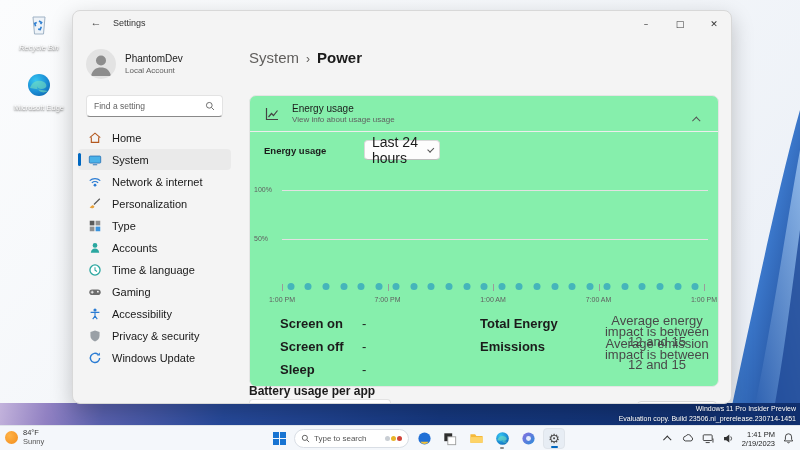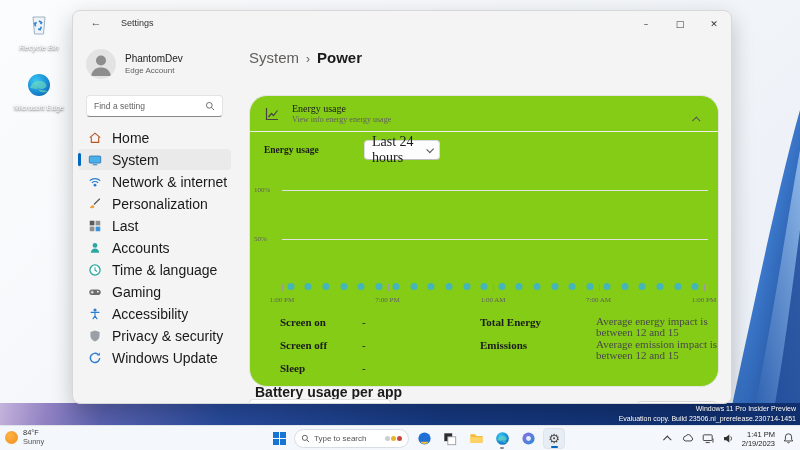--- a/index.html
+++ b/index.html
@@ -16,52 +16,52 @@
   
   .desk-icon { width:58px; text-align:center; cursor:pointer; }
   .desk-icon .lbl { font-size:7.5px; color:#fff; text-shadow:0 1px 2px rgba(0,0,0,.7); margin-top:2px; line-height:8.5px; }
   #recycle { left:10px; top:12px;font-style:italic; } #edge-desk { left:10px; top:72px; }
 
   
   #win { left:72px; top:10px; width:660px; height:394px; background:#f4f4f4;
          border-radius:8px; border:1px solid #d8d8d8; box-shadow:0 8px 22px rgba(0,0,0,.22); overflow:hidden; }
   #titlebar { left:0; top:0; width:100%; height:26px; }
   #back-btn { left:14px; top:5px; width:18px; height:16px; font-size:11px; color:#444; text-align:center; cursor:pointer; }
-  #win-title { left:40px; top:7px; font-size:9px; color:#333;margin-left:8px; }
+  #win-title { left:40px; top:7px; font-size:9px; color:#333; }
   #win-controls { right:0; top:0; height:26px; display:flex; }
   #win-controls span { width:34px; height:26px; display:flex; align-items:center; justify-content:center;
                        font-size:9px; color:#333; font-family:"DejaVu Sans",sans-serif; cursor:pointer; }
 
   
   #sidebar { left:0; top:26px; width:163px; bottom:0; }
   #avatar { left:13px; top:12px; width:30px; height:30px; border-radius:50%; background:#e3e3e3; overflow:hidden; }
   #user-name { left:52px; top:16px; font-size:10px; font-weight:normal; color:#1b1b1b; }
   #user-type { left:52px; top:29px; font-size:8px; color:#5f5f5f; }
   #find-box { left:13px; top:58px; width:137px; height:22px; background:#fff; border:1px solid #e3e3e3;
               border-bottom:1px solid #898989; border-radius:4px; display:flex; align-items:center; padding:0 7px; }
   #find-box .ph { font-size:8.5px; color:#636363; flex:1; }
   #nav { left:5px; top:90px; width:153px; }
   .nav-item { display:flex; align-items:center; height:21px; margin-bottom:1px; padding-left:10px;
               border-radius:4px; position:relative; cursor:pointer; }
   .nav-item.sel { background:#eaeaea; }
   .nav-item.sel::before { content:""; position:absolute; left:0; top:4px; width:3px; height:13px;
                           border-radius:2px; background:#0067c0; }
   .nav-ico { width:14px; height:14px; margin-right:10px; flex:none; }
   .nav-ico svg { width:14px; height:14px; display:block; }
-  .nav-lbl { font-size:14px; color:#191919; white-space:nowrap; }
+  .nav-lbl { font-size:11px; color:#191919; white-space:nowrap; }
 
   
   #main { left:163px; top:26px; right:0; bottom:0; }
   #crumb { left:13px; top:12px; display:flex; align-items:baseline; }
   #crumb .parent { font-size:15px; color:#605e5c; cursor:pointer; }
   #crumb .sep { font-size:12px; color:#605e5c; margin:0 7px; }
   #crumb .cur { font-size:15px; font-weight:bold; color:#1b1b1b; }
 
-  #card { left:13px; top:58px; width:470px; height:292px; background:#84cc16; border:1px solid #e5e5e5;
-          border-radius:18px; overflow:hidden;font-family:Liberation Serif, serif; }
+  #card { left:13px; top:58px; width:470px; height:292px; background:#86efac; border:1px solid #e5e5e5;
+          border-radius:7px; overflow:hidden; }
   #card-head { left:0; top:0; width:100%; height:36px; display:flex; align-items:center; padding:0 14px;
                border-bottom:1px solid #ededed; cursor:pointer; }
   #card-head .tico { width:16px; height:16px; margin-right:12px; }
   #card-head .t1 { font-size:10px; color:#1b1b1b; }
   #card-head .t2 { font-size:8px; color:#606060; margin-top:1px; }
   #card-chevron { margin-left:auto; width:10px; height:10px; }
 
   #range-row { left:14px; top:44px; width:442px; height:22px; }
   #range-label { left:0; top:5px; font-size:9.5px; font-weight:bold; color:#1b1b1b; }
   #range-dd { left:100px; top:0; width:76px; height:20px; background:#fdfdfd; border:1px solid #d9d9d9;
@@ -73,26 +73,26 @@
   #chart { left:4px; top:80px; width:458px; height:135px; }
   .gline { position:absolute; left:28px; right:4px; height:1px; background:#e2e2e2; }
   .ylab { position:absolute; left:0; width:24px; text-align:left; font-size:7px; color:#606060; }
   #ticks { position:absolute; left:28px; right:8px; top:104px; height:30px; }
   .tick { position:absolute; top:4px; width:1px; height:7px; background:#9a9a9a; }
   .dot { position:absolute; top:3px; width:7px; height:7px; border-radius:50%; transform:translateX(-50%); }
   .xlab { position:absolute; top:16px; font-size:7px; color:#606060; transform:translateX(-50%); white-space:nowrap; }
 
   
   #stats { left:30px; top:220px; width:430px; }
-  .srow { position:absolute; font-size:11px; }
+  .srow { position:absolute; font-size:13px;text-align:center; }
   .slab { font-weight:bold; color:#1b1b1b; }
   .sval { color:#1b1b1b; }
   .sdesc { color:#494949; width:122px; line-height:10.5px; font-weight:normal; }
 
-  #batt-title { left:19px; top:347px; font-size:14px; font-weight:bold; color:#1b1b1b; }
+  #batt-title { left:13px; top:347px; font-size:12px; font-weight:bold; color:#1b1b1b; }
   #batt-search { left:13px; top:362px; width:142px; height:20px; background:#fff; border:1px solid #e3e3e3;
                  border-bottom:1px solid #898989; border-radius:4px; display:flex; align-items:center; padding:0 7px; }
   #sort-row { right:14px; top:364px; display:flex; align-items:center; }
   #sort-dd { width:80px; height:19px; background:#fdfdfd; border:1px solid #d9d9d9; border-radius:4px;
              display:flex; align-items:center; justify-content:space-between; padding:0 7px; cursor:pointer; }
 
   .chev { width:6px; height:6px; border-right:1.2px solid #555; border-bottom:1.2px solid #555; display:inline-block; }
   .chev.down { transform:rotate(45deg) translateY(-1px); }
   .chev.up { transform:rotate(-135deg) translateY(-1px); }
 
@@ -180,21 +180,21 @@
   </div>
 
   <div id="sidebar" class="abs">
     <div id="avatar" class="abs">
       <svg width="30" height="30" viewBox="0 0 30 30">
         <circle cx="15" cy="11.5" r="5" fill="#8d8d8d"></circle>
         <path d="M5 27c1.2-6 5-8.5 10-8.5s8.8 2.5 10 8.5z" fill="#8d8d8d"></path>
       </svg>
     </div>
     <div id="user-name" class="abs">PhantomDev</div>
-    <div id="user-type" class="abs">Edge Account</div>
+    <div id="user-type" class="abs">Local Account</div>
 
     <div id="find-box" class="abs">
       <span class="ph">Find a setting</span>
       <svg width="10" height="10" viewBox="0 0 14 14">
         <circle cx="6" cy="6" r="4" fill="none" stroke="#666" stroke-width="1.3"></circle>
         <path d="M9 9l3.6 3.6" stroke="#666" stroke-width="1.3"></path>
       </svg>
     </div>
 
     <div id="nav" class="abs">
@@ -237,21 +237,21 @@
       </div>
       <div class="nav-item">
         <span class="nav-ico">
             <svg viewBox="0 0 16 16">
               <rect x="2" y="2" width="5.3" height="5.3" fill="#5a5a5a"></rect>
               <rect x="8.7" y="2" width="5.3" height="5.3" fill="#8f8f8f"></rect>
               <rect x="2" y="8.7" width="5.3" height="5.3" fill="#8f8f8f"></rect>
               <rect x="8.7" y="8.7" width="5.3" height="5.3" fill="#3a93dd"></rect>
             </svg>
           </span>
-        <span class="nav-lbl">Last</span>
+        <span class="nav-lbl">Type</span>
       </div>
       <div class="nav-item">
         <span class="nav-ico">
             <svg viewBox="0 0 16 16">
               <circle cx="8" cy="5" r="2.7" fill="#2aa7a0"></circle>
               <path d="M3.2 13.5c.5-3.2 2.3-4.8 4.8-4.8s4.3 1.6 4.8 4.8z" fill="#2aa7a0"></path>
             </svg>
           </span>
         <span class="nav-lbl">Accounts</span>
       </div>
@@ -311,21 +311,21 @@
     </div>
 
     <div id="card" class="abs">
       <div id="card-head" class="abs">
         <svg class="tico" viewBox="0 0 16 16">
           <path d="M2.5 2v11.5H14" fill="none" stroke="#444" stroke-width="1.2"></path>
           <path d="M4.5 11 7.5 7.5l2 2 4-5" fill="none" stroke="#444" stroke-width="1.2"></path>
         </svg>
         <div>
           <div class="t1">Energy usage</div>
-          <div class="t2">View info energy energy usage</div>
+          <div class="t2">View info about usage usage</div>
         </div>
         <span id="card-chevron"><i class="chev up"></i></span>
       </div>
 
       <div id="range-row" class="abs">
         <div id="range-label" class="abs">Energy usage</div>
         <div id="range-dd" class="abs">
           <span class="v">Last 24 hours</span>
           <i class="chev down"></i>
         </div>

